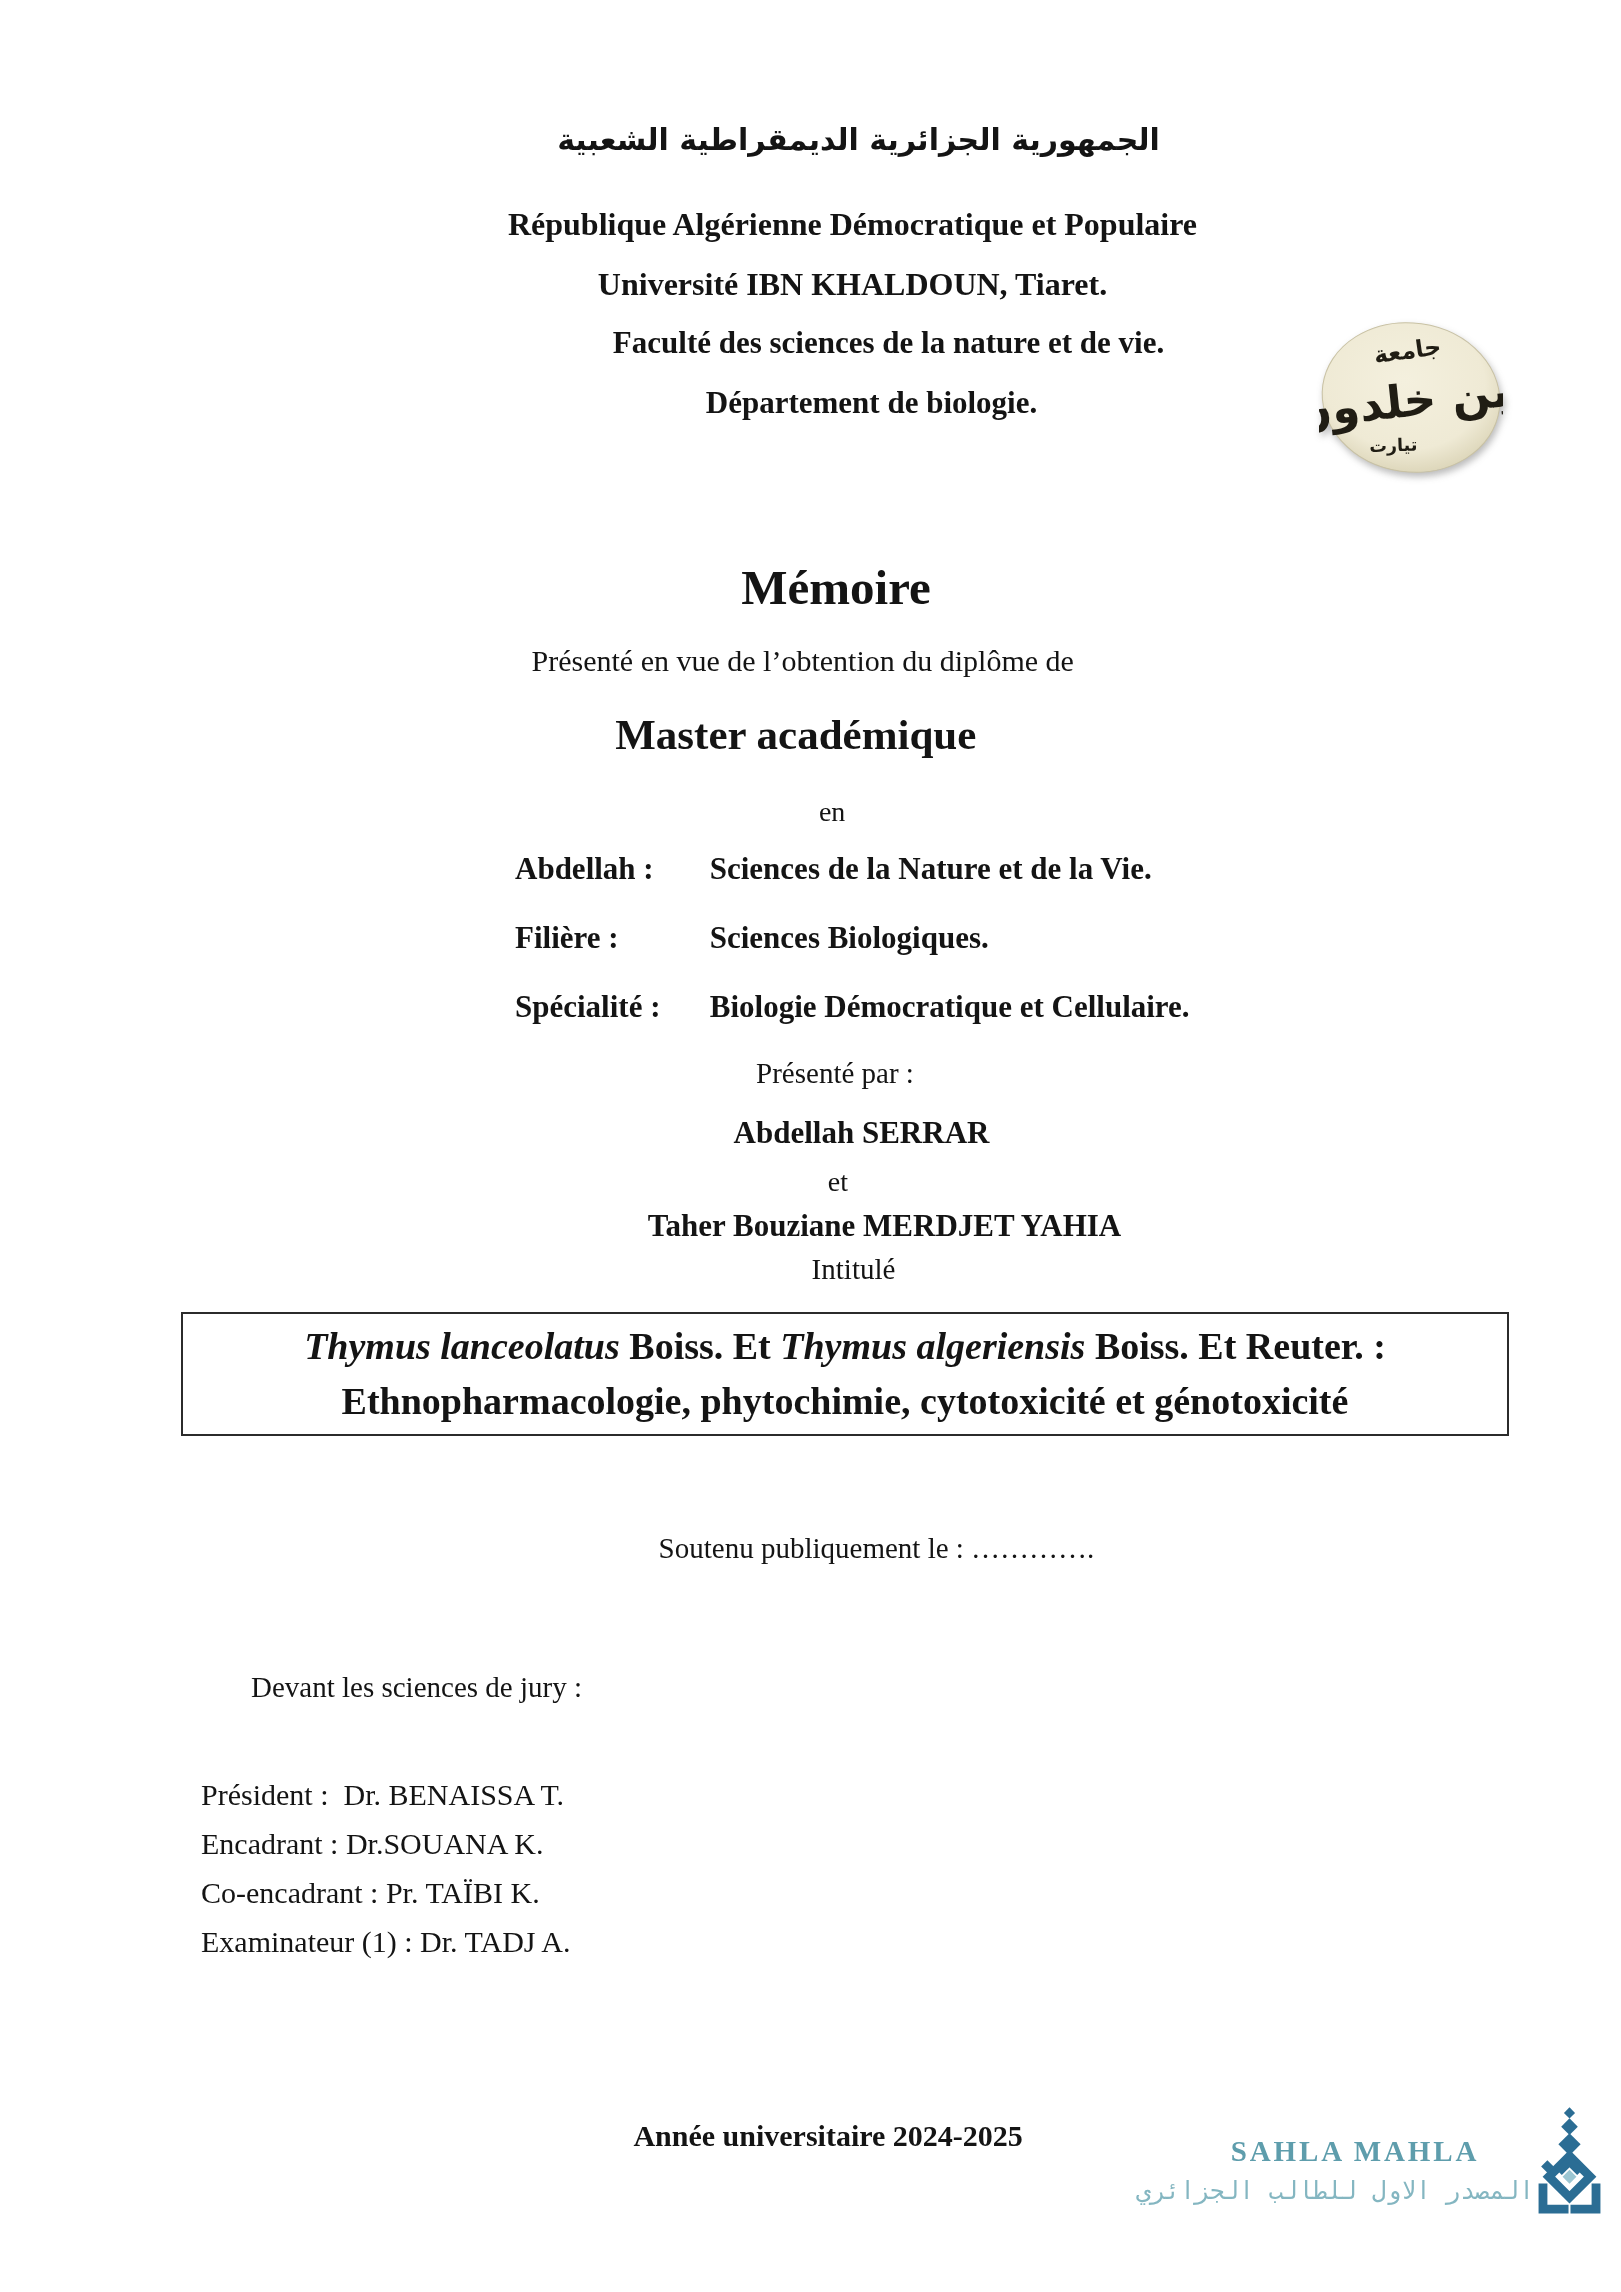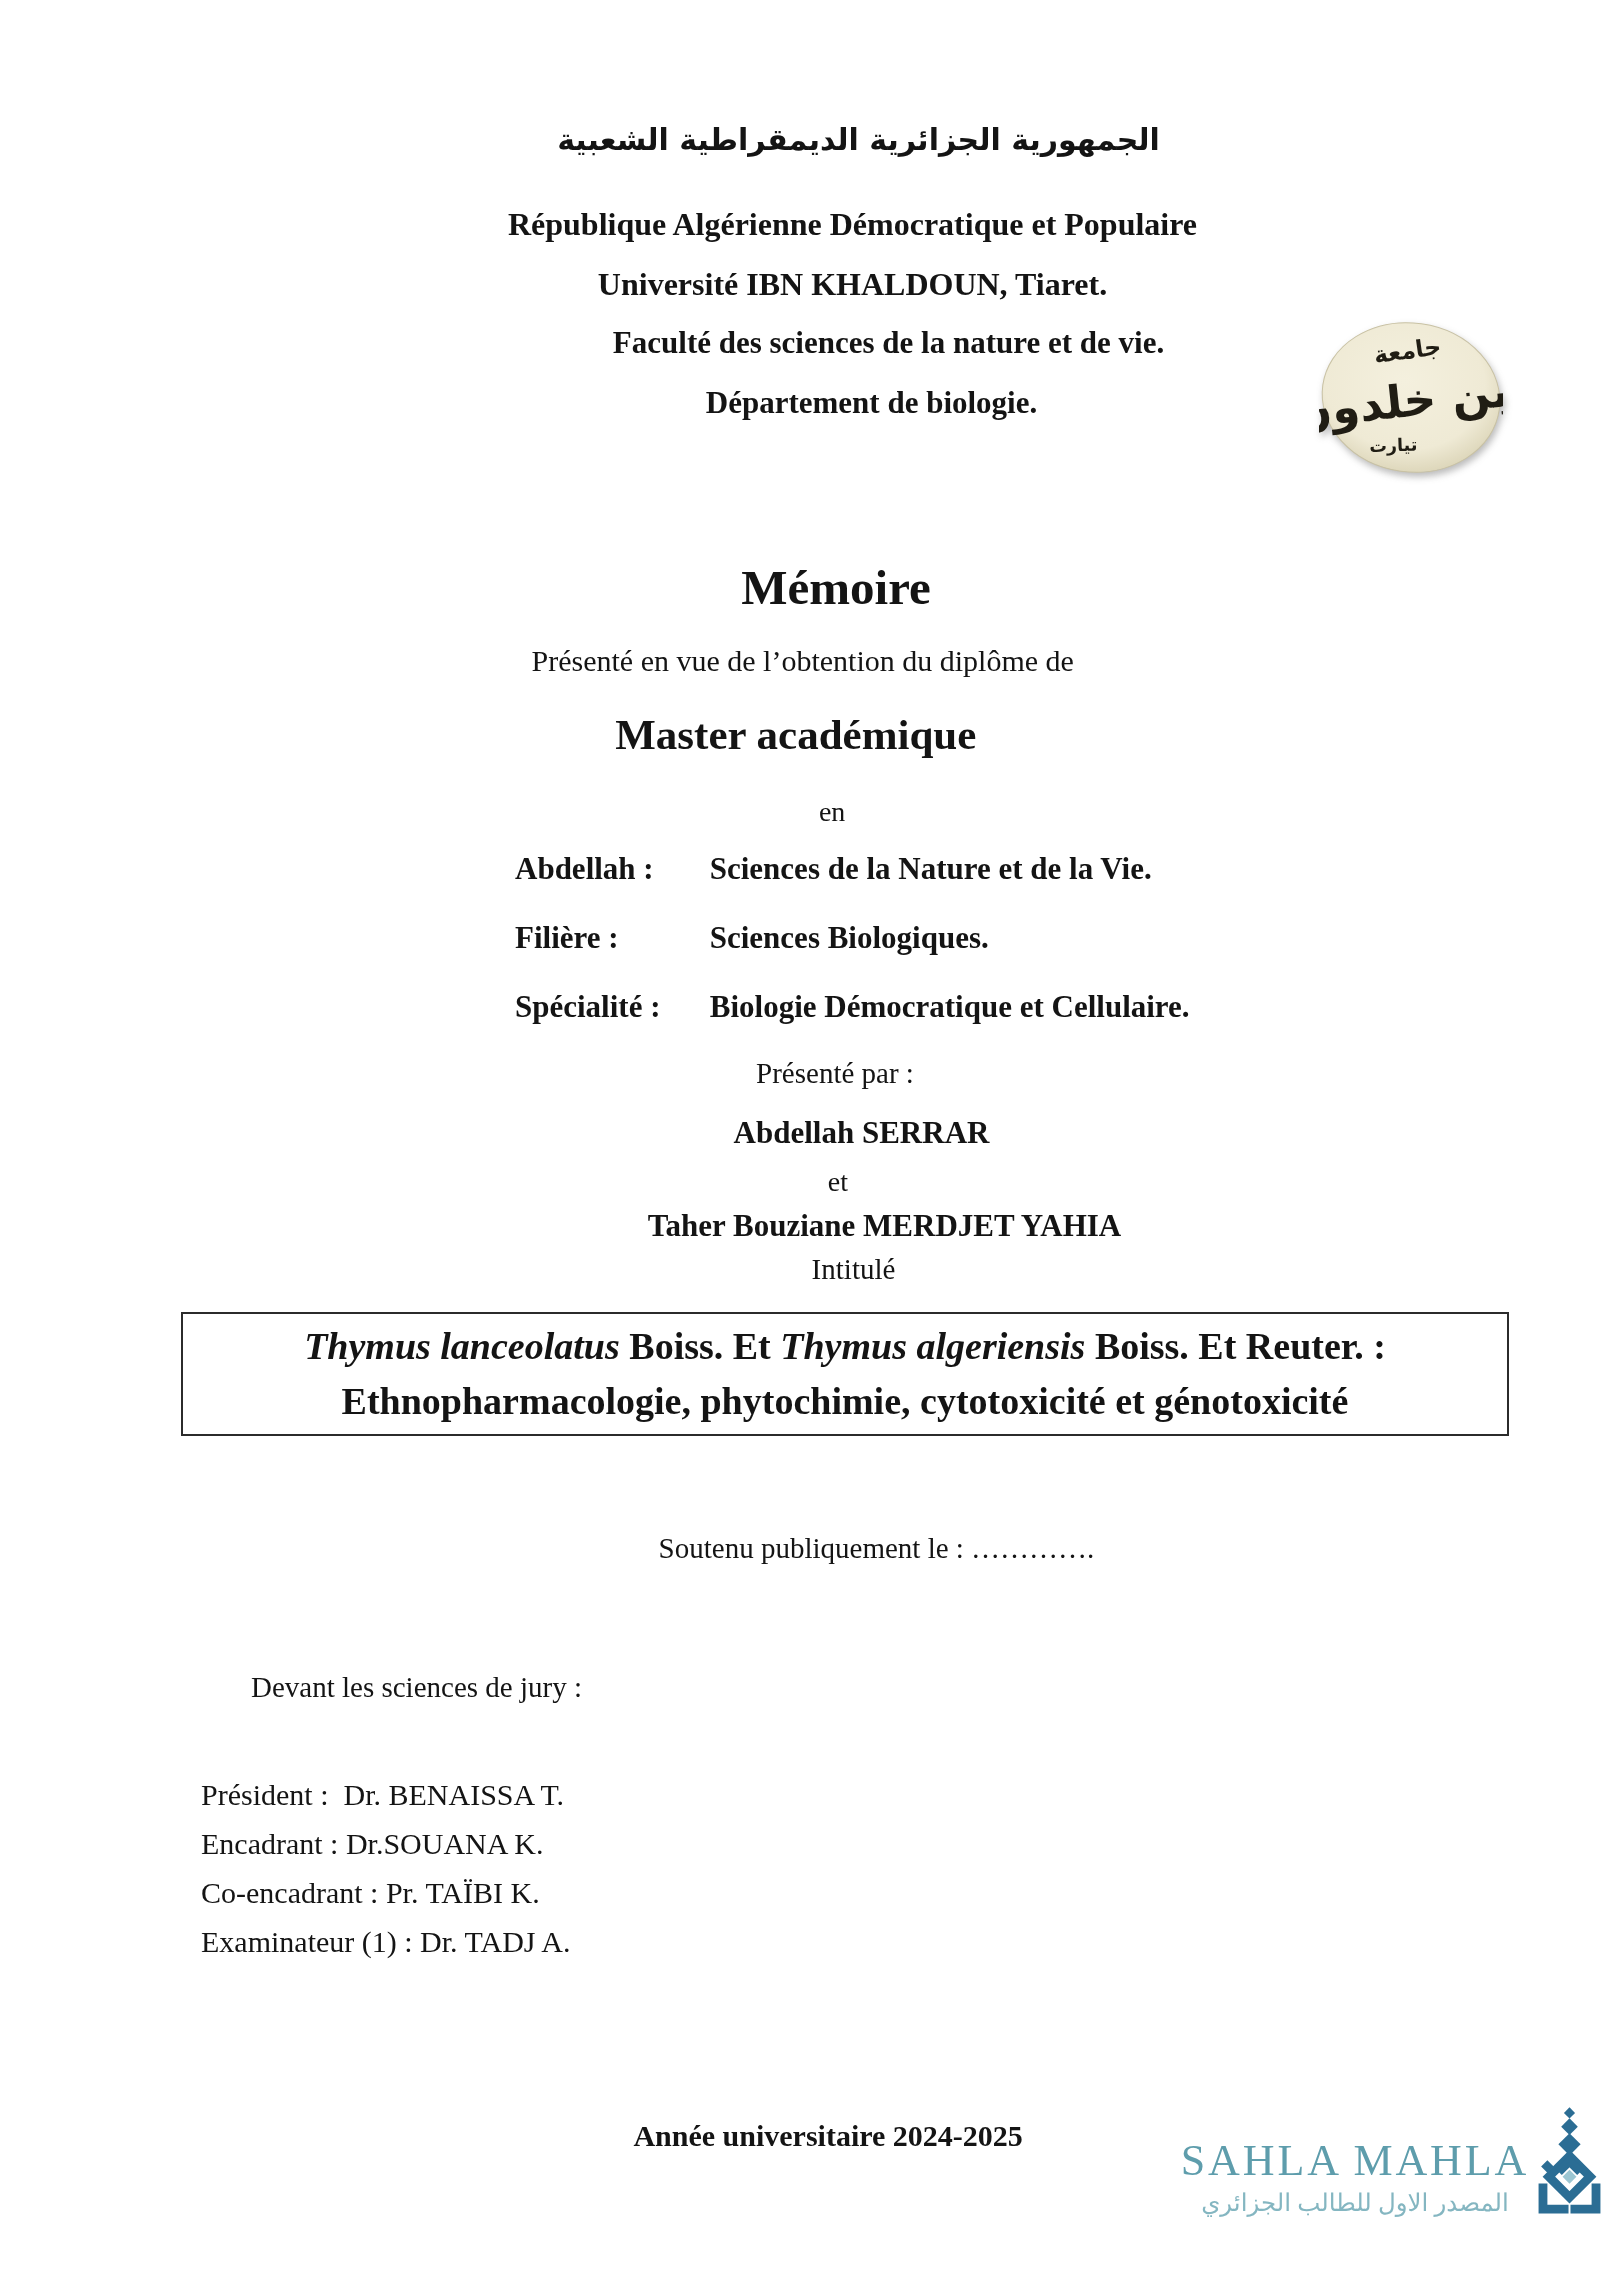--- a/index.html
+++ b/index.html
@@ -56,26 +56,26 @@
   
   .defense{top:1532px;font-size:29px;transform:translateX(66px);}
   .jury-heading{position:absolute;left:251px;top:1671px;font-size:29px;}
   .jury{position:absolute;left:201px;top:1770px;font-size:30px;}
   .jury-row{line-height:49px;white-space:pre-wrap;}
 
   
   .year{top:2119px;font-size:30px;font-weight:bold;transform:translateX(17.6px);}
   .brand{position:absolute;left:1176px;top:2135px;width:358px;text-align:center;}
   .brand-wordmark{
-    font-size:44px;font-weight:400;letter-spacing:2.9px;white-space:nowrap;
+    font-size:29px;font-weight:700;letter-spacing:2.9px;white-space:nowrap;
     font-family:"Liberation Serif","DejaVu Serif",serif;
   }
   .brand-tagline{
-    margin-top:2px;font-size:24.5px;white-space:nowrap;
-    font-family:Liberation Serif, serif;direction:rtl;
+    margin-top:8px;font-size:24.5px;white-space:nowrap;
+    font-family:Liberation Mono, monospace;direction:rtl;
   }
   .brand-icon{position:absolute;left:1535px;top:2107px;width:69px;height:110px;}
 </style>
 </head>
 <body>
 
 <div class="page">
 
   <div class="center-line arabic hdr-arabic" dir="rtl">الجمهورية الجزائرية الديمقراطية الشعبية</div>
   <div class="center-line hdr-l1">République Algérienne Démocratique et Populaire</div>

